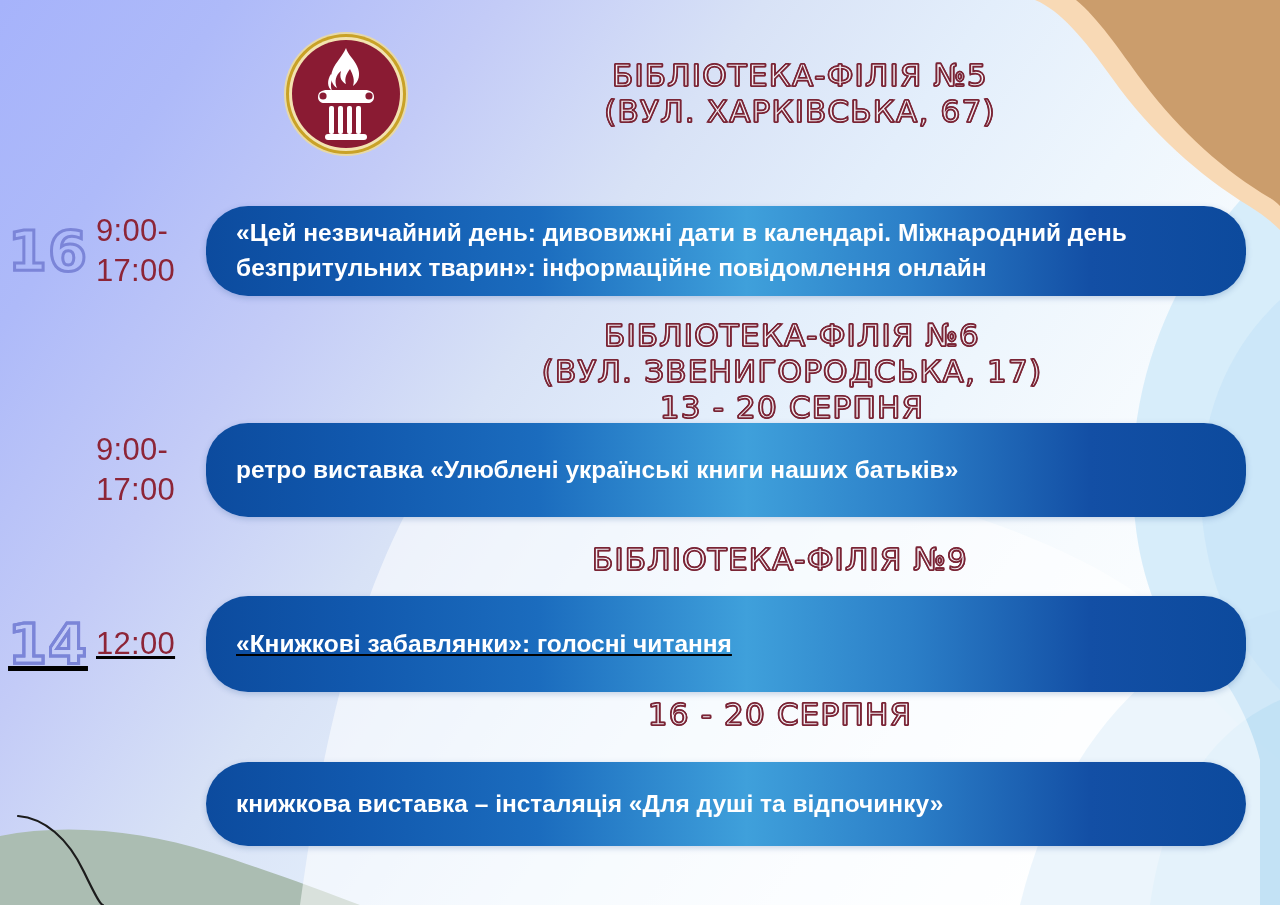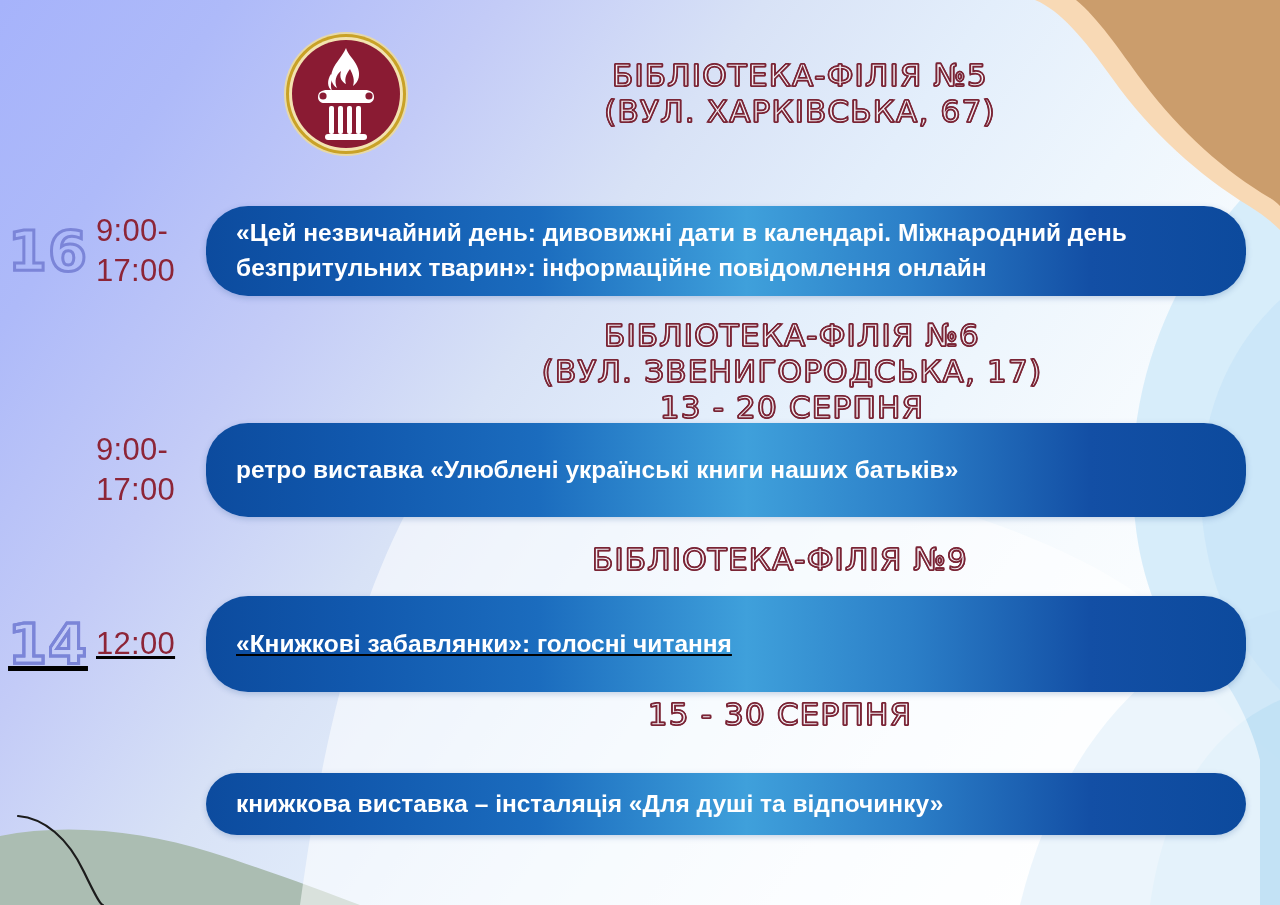--- a/index.html
+++ b/index.html
@@ -171,21 +171,21 @@
   .branch-title-4 {
     position: absolute;
     left: 280px;
     top: 697px;
     width: 1000px;
     text-align: center;
   }
 
   
   #row-4 { top: 762px; height: 84px; }
-  #row-4 .pill { margin-left: 0; width: 1040px; height: 62px; }
+  #row-4 .pill { margin-left: 0; width: 1040px; height: 84px; }
   #row-4 .spacer { flex: 0 0 206px; }
 </style>
 </head>
 <body>
 
 <div class="poster">
 
   <div class="bg-layer">
     <svg viewBox="0 0 1280 905" xmlns="http://www.w3.org/2000/svg">
       <defs>
@@ -279,21 +279,21 @@
 
   <div class="row" id="row-3">
     <div class="daynum">14</div>
     <div class="time">12:00</div>
     <div class="pill">
       <span>«Книжкові забавлянки»: голосні читання</span>
     </div>
   </div>
 
   <div class="branch-title-4">
-    <div class="outline-head">15 - 30 СЕРПНЯ</div>
+    <div class="outline-head">16 - 20 СЕРПНЯ</div>
   </div>
 
   <div class="row" id="row-4">
     <div class="spacer"></div>
     <div class="pill">
       <span>книжкова виставка – інсталяція «Для душі та відпочинку»</span>
     </div>
   </div>
 
 </div>

